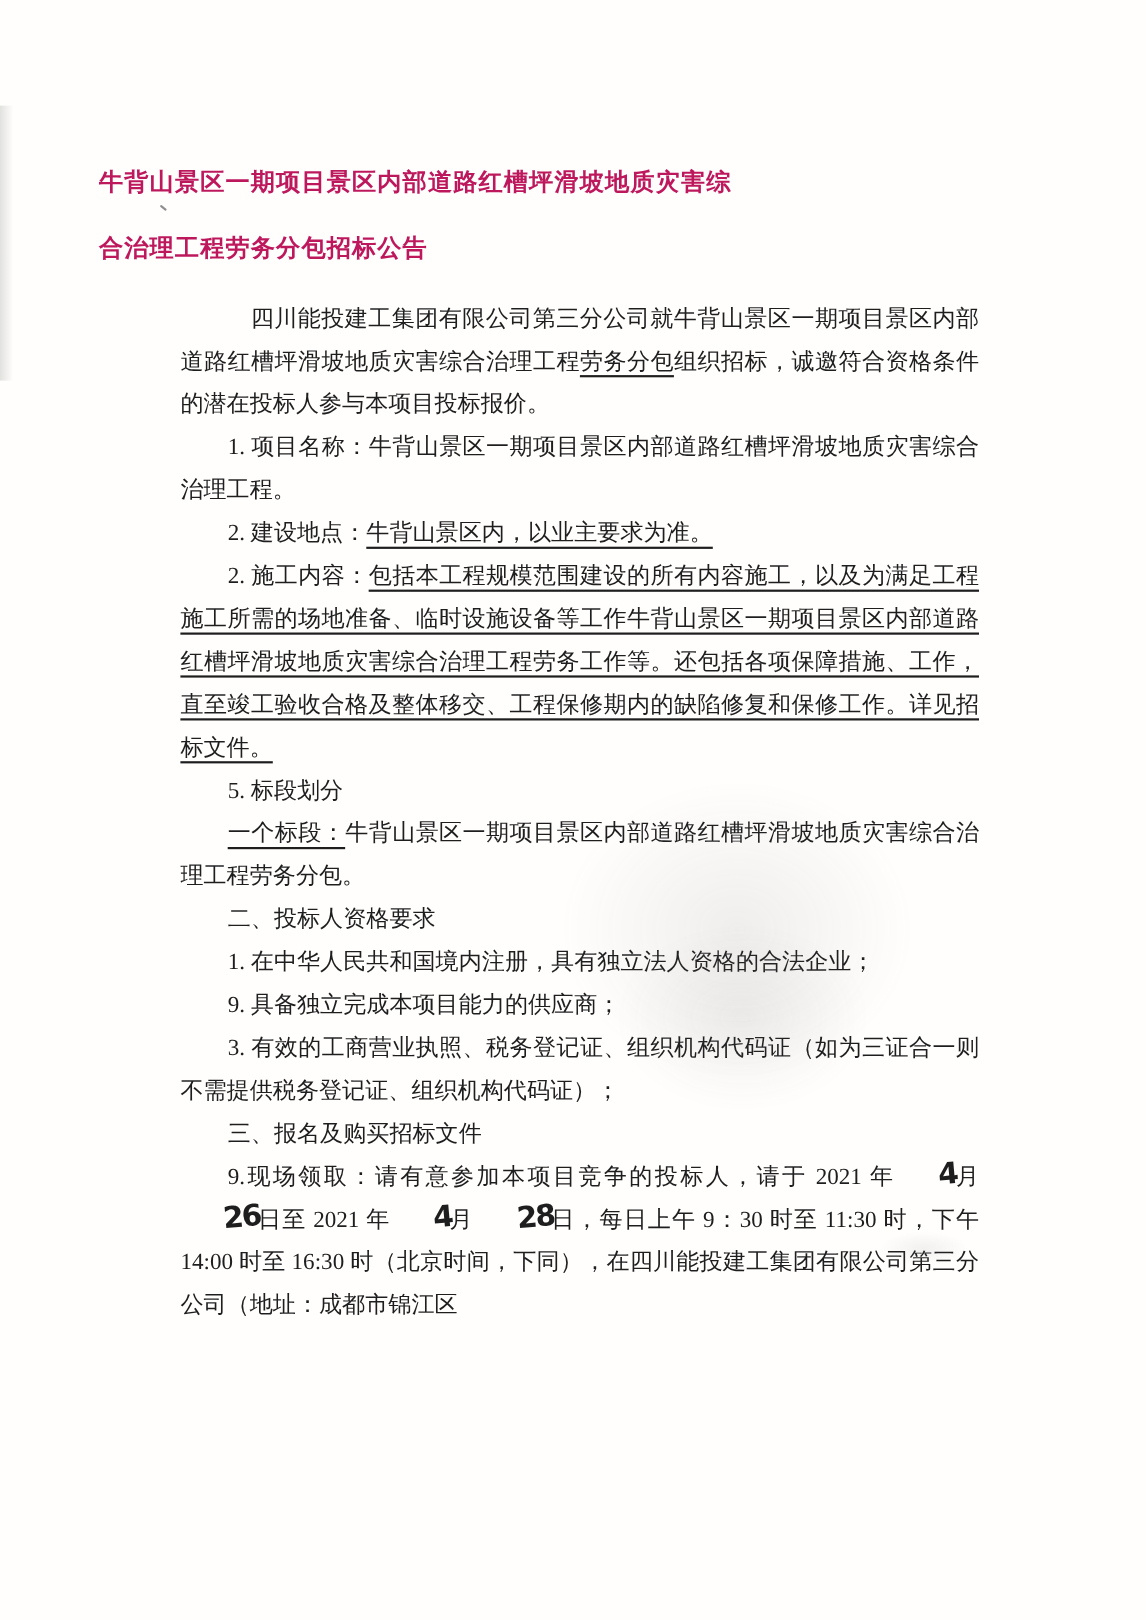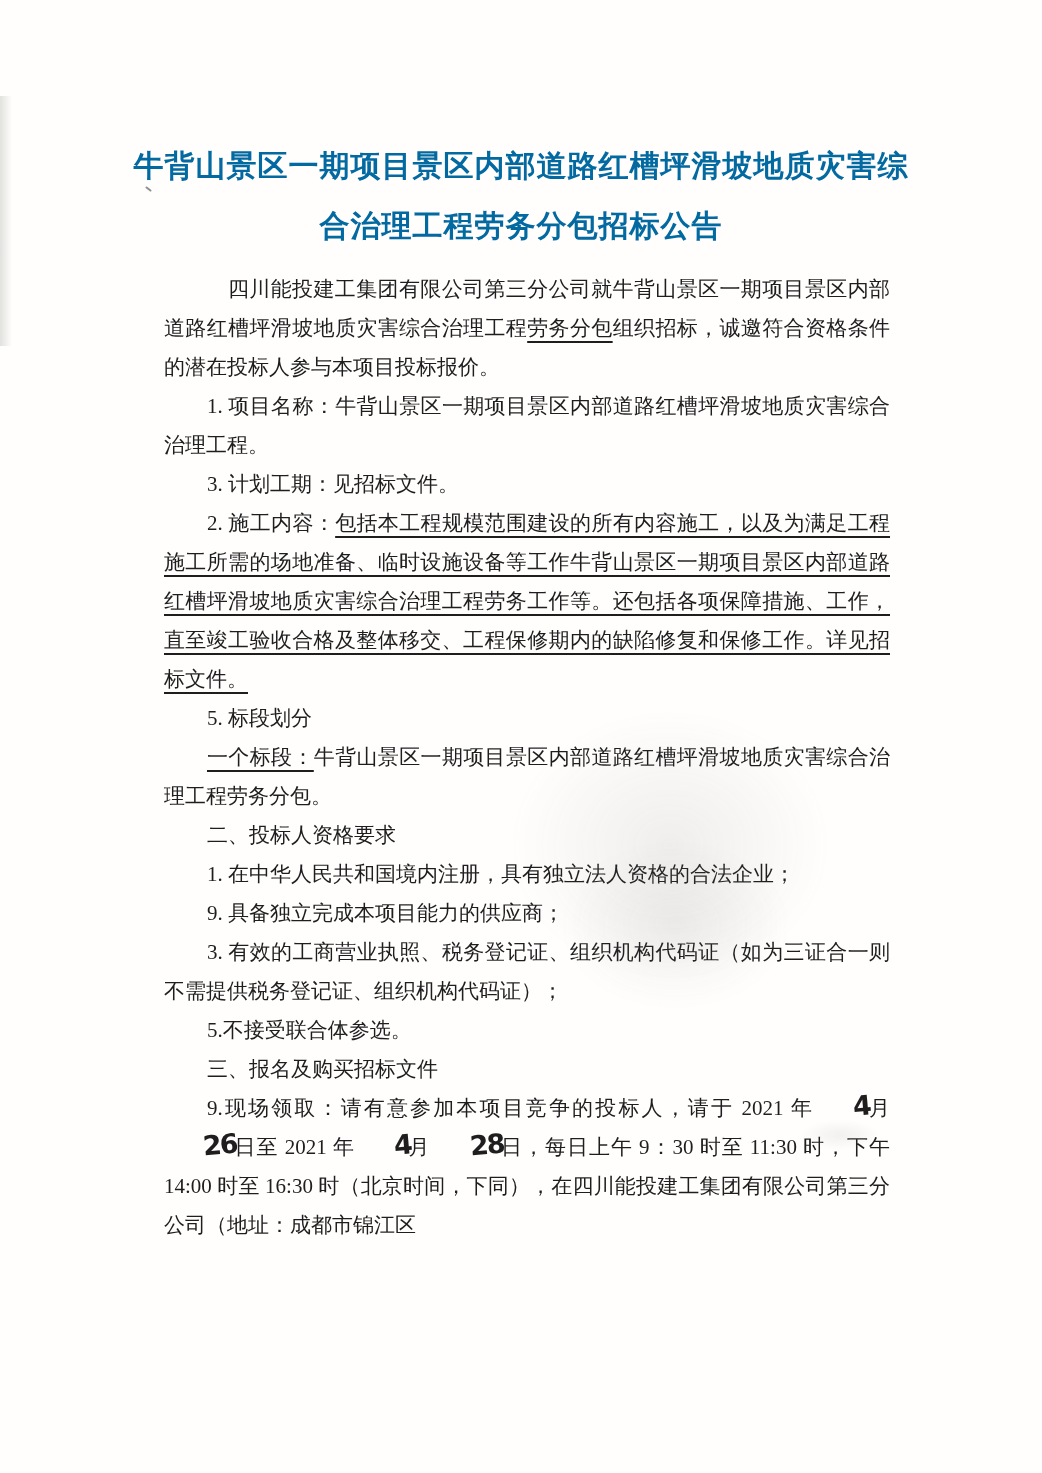--- a/index.html
+++ b/index.html
@@ -33,27 +33,26 @@
     filter: blur(2px);
   }
   .wm3 {
     left: 800px; top: 1120px; width: 80px; height: 30px;
     background: radial-gradient(closest-side, rgba(120,120,120,0.10), rgba(120,120,120,0));
     filter: blur(1px);
   }
 
   .doc-title {
     margin: 136px 90px 0 90px;
-    text-align: center;
     font-family: "Liberation Sans", "DejaVu Sans", sans-serif;
     font-weight: 700;
-    font-size: 30px;
+    font-size: 22px;
     line-height: 60px;
     letter-spacing: 1px;
-    color: #0369a1;
+    color: #be185d;
   }
 
   .content {
     margin: 14px 152px 0 164px;
     font-family: "Liberation Serif", "DejaVu Serif", serif;
     font-size: 21px;
     line-height: 39px;
     text-align: justify;
     color: #1e1e1e;
   }
@@ -91,34 +90,33 @@
     <span>合治理工程劳务分包招标公告</span>
   </div>
 
   <div class="content">
 
     <p class="i3"><span>四川能投建工集团有限公司第三分公司就牛背山景区一期项目景区内部道路红槽坪滑坡地质灾害综合治理工程</span><span class="u">劳务分包</span><span>组织招标，诚邀符合资格条件的潜在投标人参与本项目投标报价。</span></p>
 
 
     <p class="i2"><span>1. 项目名称：</span><span>牛背山景区一期项目景区内部道路红槽坪滑坡地质灾害综合治理工程。</span></p>
 
+    <p class="i2"><span>2. 建设地点：</span><span class="u">牛背山景区内，以业主要求为准。</span></p>
 
-    <p class="i2"><span>3. 计划工期：</span><span>见招标文件。</span></p>
 
     <p class="i2"><span>2. 施工内容：</span><span class="u">包括本工程规模范围建设的所有内容施工，以及为满足工程施工所需的场地准备、临时设施设备等工作牛背山景区一期项目景区内部道路红槽坪滑坡地质灾害综合治理工程劳务工作等。还包括各项保障措施、工作，直至竣工验收合格及整体移交、工程保修期内的缺陷修复和保修工作。详见招标文件。</span></p>
 
     <p class="i2">5. 标段划分</p>
 
     <p class="i2"><span class="u">一个标段：</span><span>牛背山景区一期项目景区内部道路红槽坪滑坡地质灾害综合治理工程劳务分包。</span></p>
 
     <p class="i2">二、投标人资格要求</p>
 
     <p class="i2">1. 在中华人民共和国境内注册，具有独立法人资格的合法企业；</p>
     <p class="i2">9. 具备独立完成本项目能力的供应商；</p>
     <p class="i2">3. 有效的工商营业执照、税务登记证、组织机构代码证（如为三证合一则不需提供税务登记证、组织机构代码证）；</p>
-    <p class="i2">5.不接受联合体参选。</p>
 
     <p class="i2">三、报名及购买招标文件</p>
 
     <p class="i2"><span>9.现场领取：请有意参加本项目竞争的投标人，请于 2021 年</span><span class="hand">4</span><span>月</span><span class="hand">26</span><span>日至 2021 年</span><span class="hand">4</span><span>月</span><span class="hand">28</span><span>日，每日上午 9：30 时至 11:30 时，下午 14:00 时至 16:30 时（北京时间，下同），在四川能投建工集团有限公司第三分公司（地址：成都市锦江区</span></p>
 
   </div>
 </div>
 
 </body></html>

